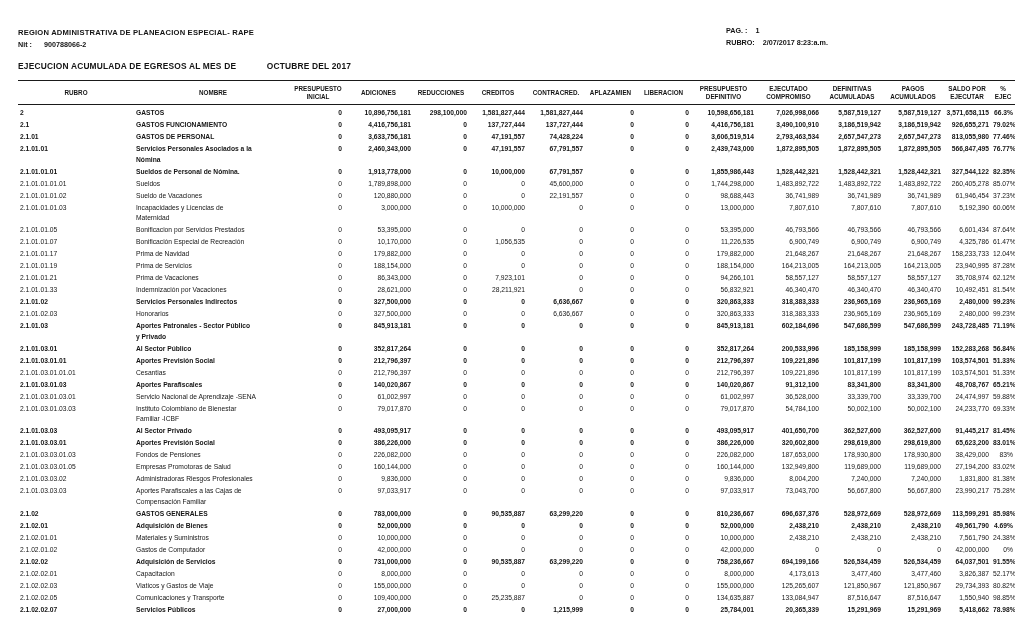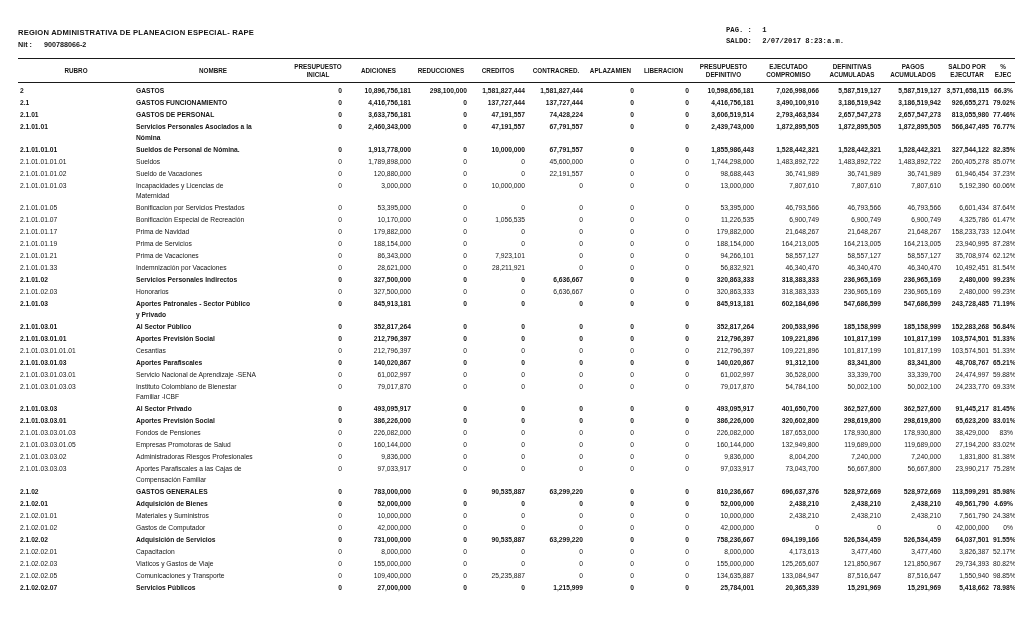--- a/index.html
+++ b/index.html
@@ -9,21 +9,21 @@
     font-family: "Liberation Sans", sans-serif;
     color: #141414;
     -webkit-font-smoothing: antialiased;
   }
   .page { position: relative; width: 1024px; height: 582px; padding: 28px 8px 0 18px; border-radius: 22px; }
 
   .doc-header { display: flex; justify-content: space-between; align-items: flex-start; }
   .org-block .org-name { font-size: 7.6px; font-weight: bold; letter-spacing: 0.2px; }
   .org-block .nit-line { font-size: 7.2px; font-weight: bold; margin-top: 3px; }
   .org-block .nit-line .nit-value { margin-left: 10px; text-align: right; }
-  .page-block { position: absolute; left: 726px; top: 26px; font-size: 7.2px; font-weight: bold; font-family: Liberation Mono, monospace; }
+  .page-block { position: absolute; left: 726px; top: 26px; font-size: 7.2px; font-weight: bold; }
   .page-block div { margin-bottom: 3px; }
   .page-block .val { margin-left: 6px; }
 
   .report-title { margin-top: 12px; font-size: 8.4px; font-weight: bold; letter-spacing: 0.2px; }
   .report-title .period { margin-left: 28px; }
 
   table.budget {
     margin-top: 9px;
     border-collapse: collapse;
     table-layout: fixed;
@@ -70,26 +70,30 @@
         <span>Nit :</span>
         <span class="nit-value">900788066-2</span>
       </div>
     </div>
     <div class="page-block">
       <div>
         <span>PAG. :</span>
         <span class="val">1</span>
       </div>
       <div>
-        <span>SALDO:</span>
+        <span>RUBRO:</span>
         <span class="val">2/07/2017 8:23:a.m.</span>
       </div>
     </div>
   </div>
 
+  <div class="report-title">
+    <span>EJECUCION ACUMULADA DE EGRESOS AL MES DE</span>
+    <span class="period">OCTUBRE  DEL 2017</span>
+  </div>
 
   <table class="budget">
     <thead>
       <tr id="header-row">
           <th>RUBRO</th>
           <th>NOMBRE</th>
           <th>PRESUPUESTO
 INICIAL</th>
           <th>ADICIONES</th>
           <th>REDUCCIONES</th>

